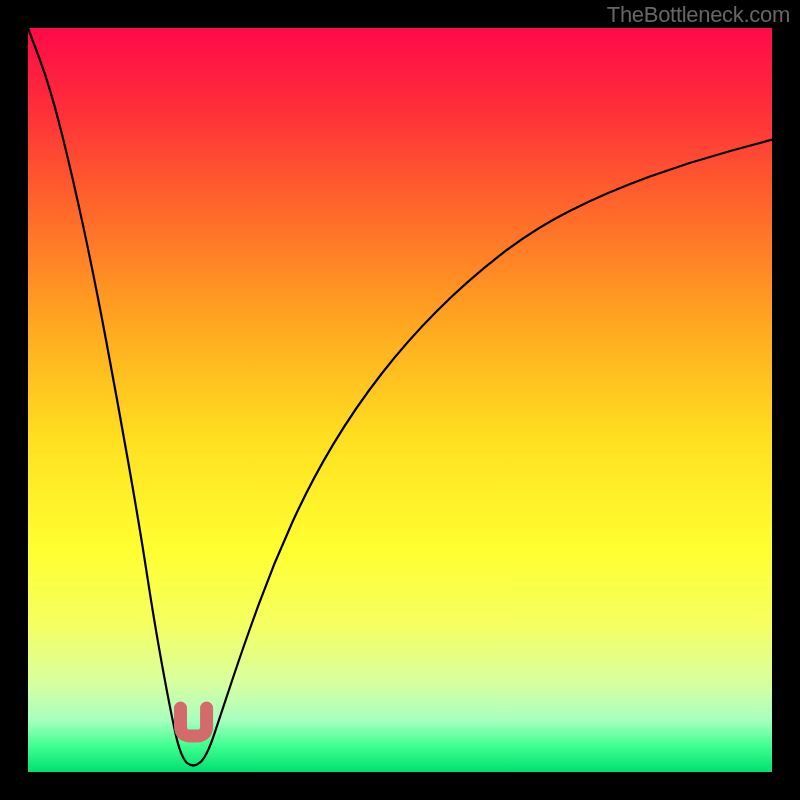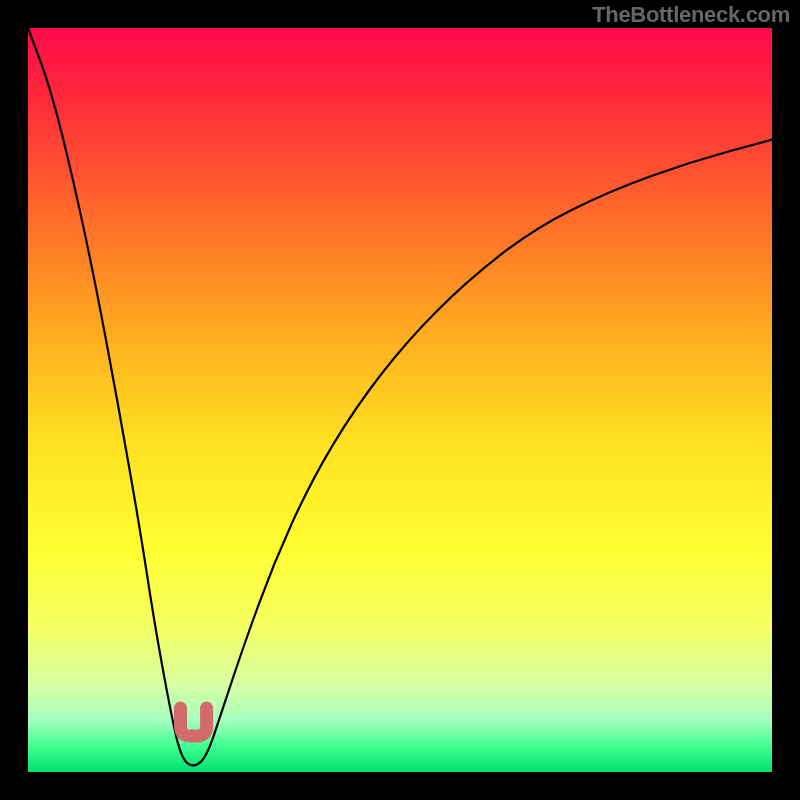--- a/index.html
+++ b/index.html
@@ -22,21 +22,21 @@
   .plot-area {
     position: absolute;
     box-sizing: border-box;
   }
   .watermark {
     position: absolute;
     top: 2px;
     right: 10px;
     color: #666;
     font-size: 22px;
-    font-weight: 700;
+    font-weight: 400;
     font-family: Arial, sans-serif;
     letter-spacing: -0.3px;
   }
   svg.curves {
     position: absolute;
     top: 0;
     left: 0;
   }
 </style>
 </head>

